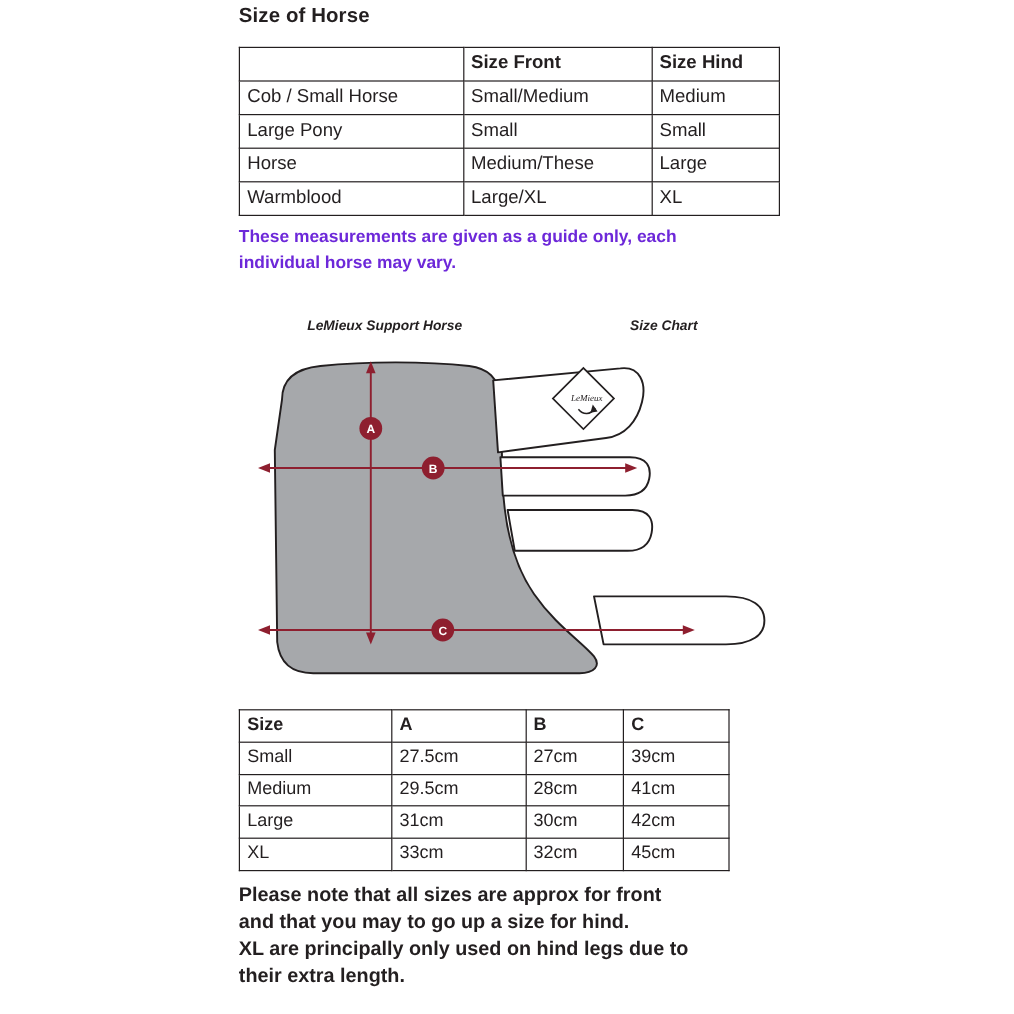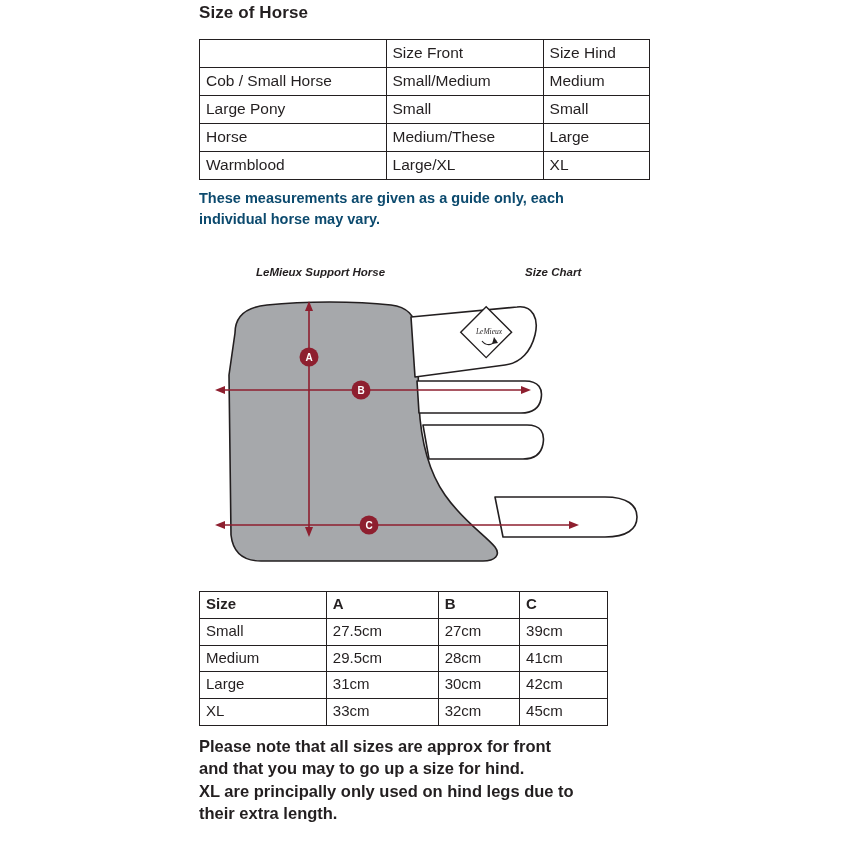--- a/index.html
+++ b/index.html
@@ -46,34 +46,34 @@
     border: 1px solid #231f20;
     padding: 4px 0 5px 6px;
     line-height: 1.12;
     vertical-align: top;
     height: 18px;
   }
   .horse-table .col-a { width: 190px; }
   .horse-table .col-b { width: 155px; }
   .horse-table .col-c { width: 104px; }
   .horse-table thead td {
-    font-weight: normal;
+    font-weight: bold;
   }
   .horse-table thead td.blank { border-top: 1px solid #231f20; }
 
   
   .note1 {
     position: absolute;
     left: 199px;
     top: 188px;
     width: 430px;
     font-size: 14.5px;
     font-weight: bold;
     line-height: 1.42;
-    color: #0c4a6e;
+    color: #6d28d9;
   }
 
   
   .diagram-label-left {
     position: absolute;
     left: 256px;
     top: 266px;
     font-size: 11.5px;
     font-weight: bold;
     font-style: italic;

